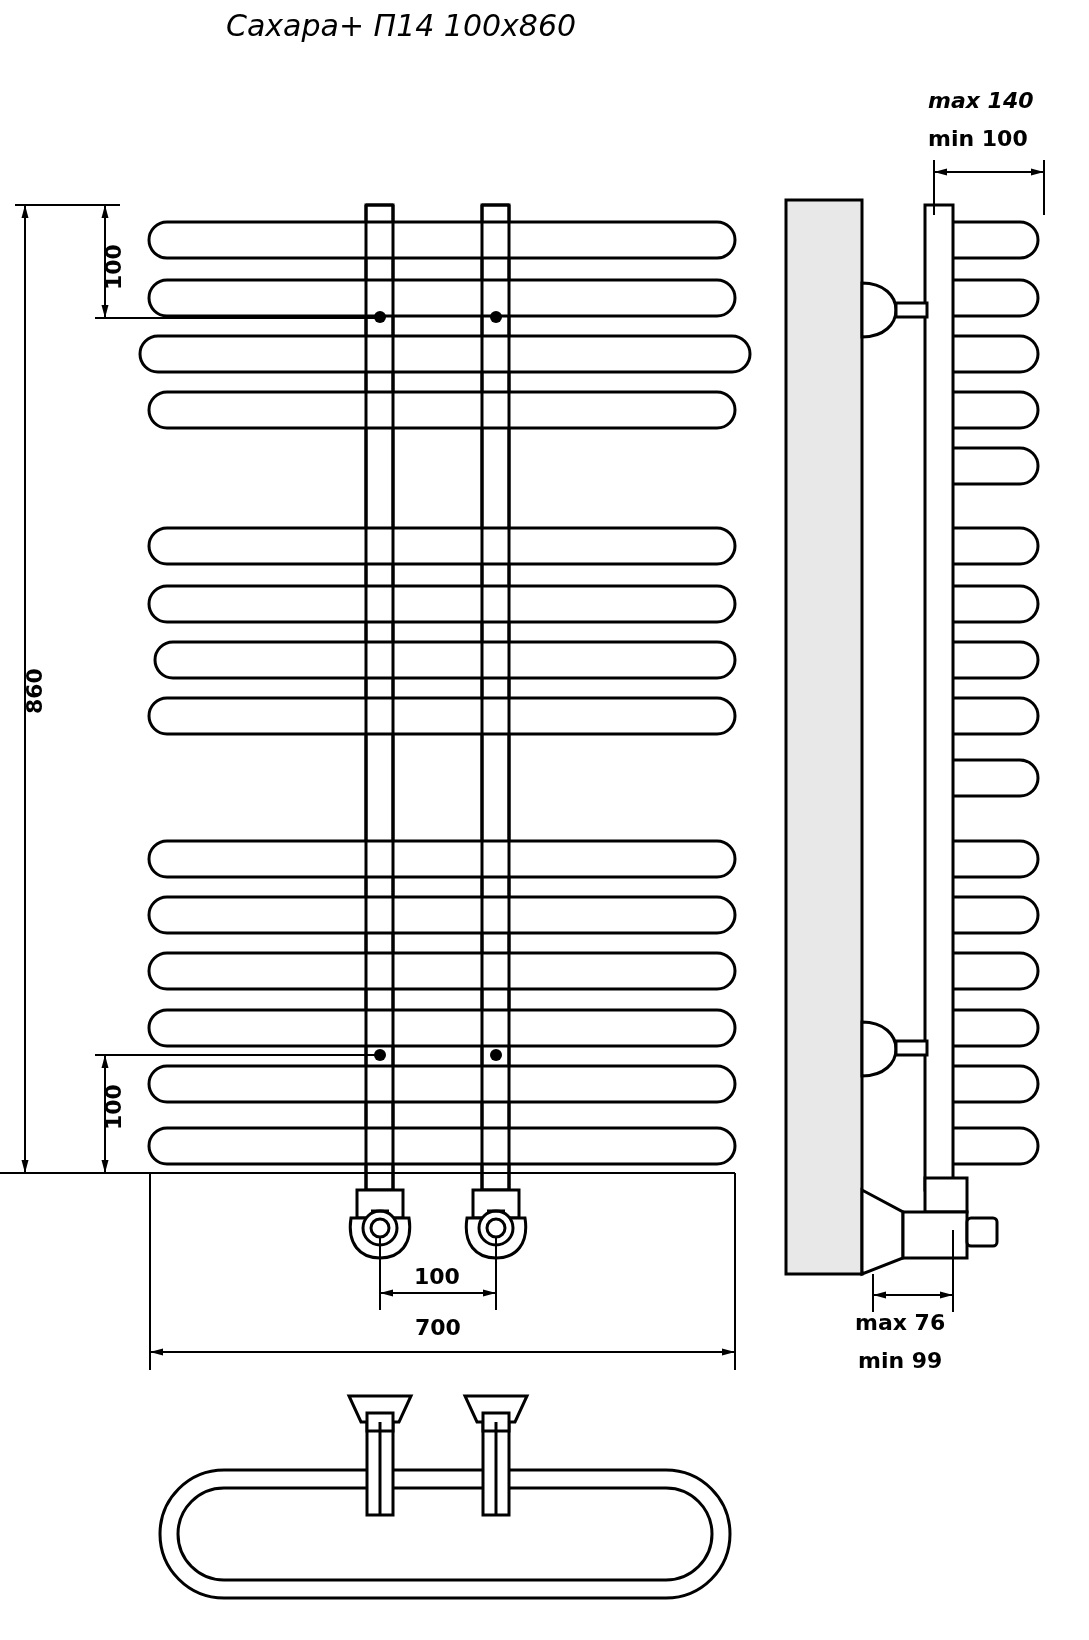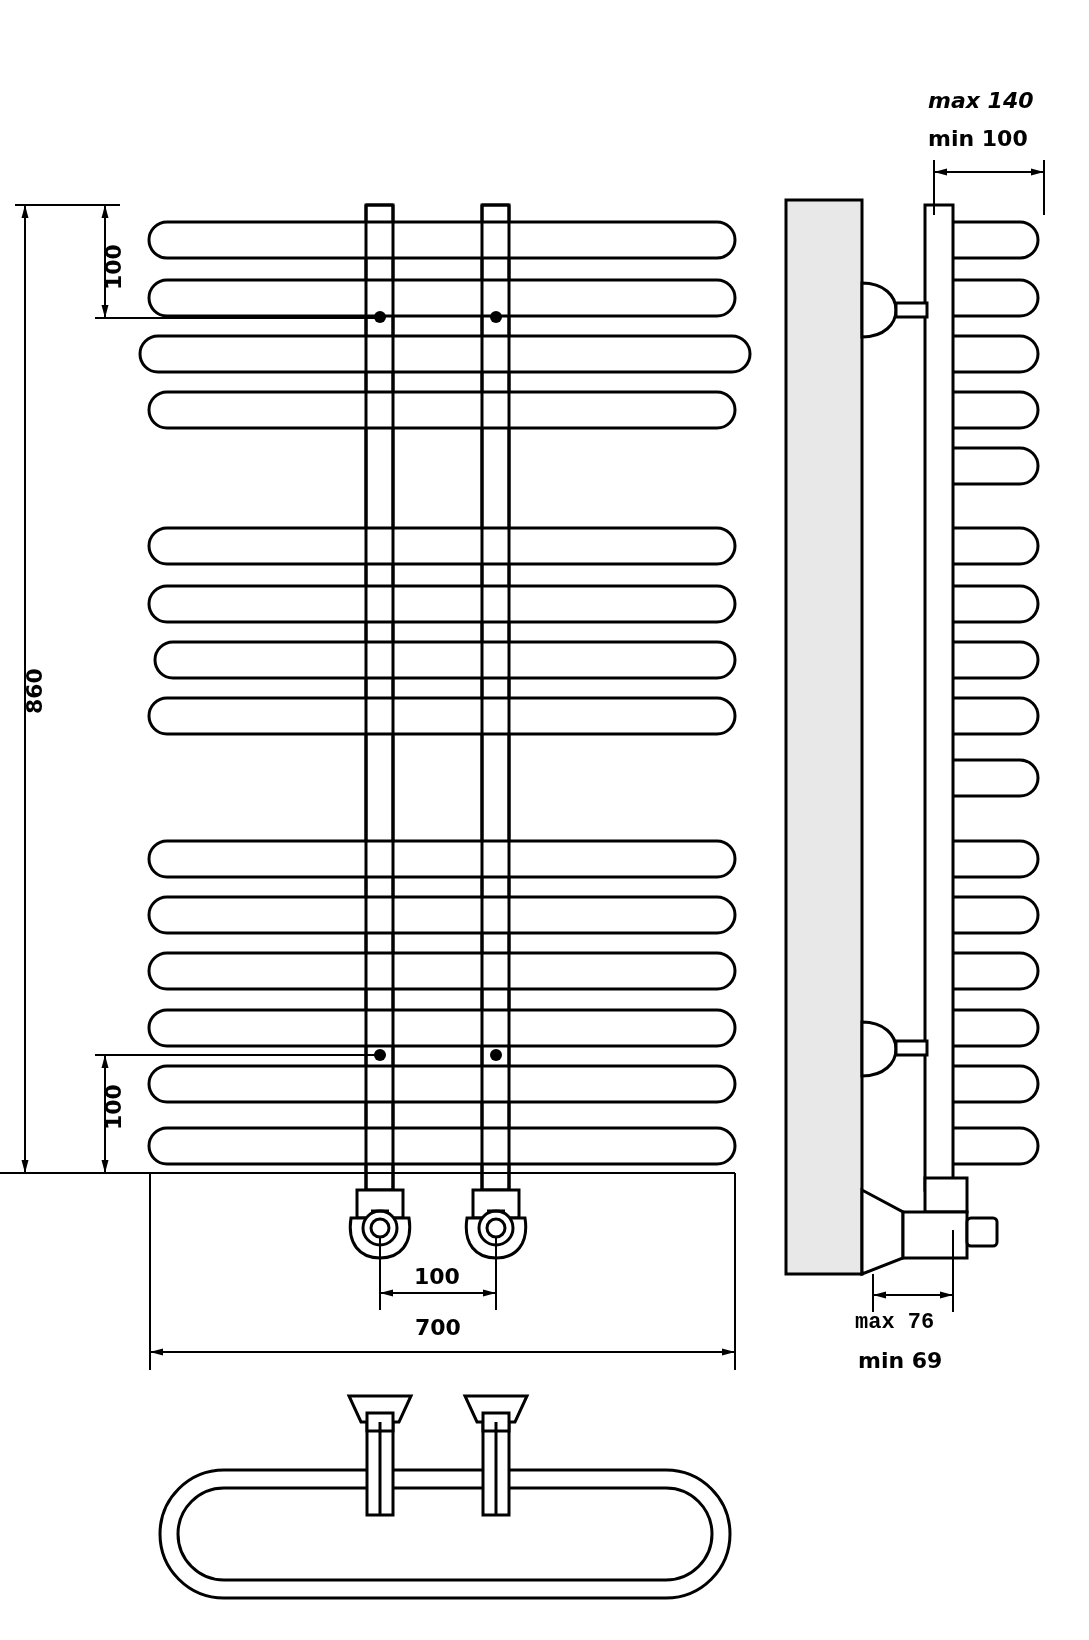--- a/index.html
+++ b/index.html
@@ -9,20 +9,21 @@
   svg#drawing{position:absolute;left:0;top:0;width:1089px;height:1640px;}
   .ttl{position:absolute;font-size:30px;font-style:italic;font-weight:400;white-space:nowrap;}
   .dimlbl{position:absolute;font-size:22px;font-weight:700;white-space:nowrap;}
   .dimlbl.rot{transform-origin:0 0;transform:rotate(-90deg);}
 </style>
 </head>
 <body>
 
 <div id="stage">
 
+  <div class="ttl" style="left:226px;top:8px;">Сахара+ П14 100х860</div>
 
   <svg id="drawing" viewBox="0 0 1089 1640">
     <defs>
       <marker id="ahL" markerWidth="14" markerHeight="10" refX="13" refY="5" orient="auto" markerUnits="userSpaceOnUse">
         <path d="M13,5 L0,1.5 L0,8.5 Z" fill="#000"></path>
       </marker>
       <marker id="ahR" markerWidth="14" markerHeight="10" refX="1" refY="5" orient="auto" markerUnits="userSpaceOnUse">
         <path d="M1,5 L14,1.5 L14,8.5 Z" fill="#000"></path>
       </marker>
     </defs>
@@ -184,16 +185,16 @@
 
   <div class="dimlbl rot" style="left:22px;top:714px;">860</div>
   <div class="dimlbl rot" style="left:101px;top:290px;">100</div>
   <div class="dimlbl rot" style="left:101px;top:1130px;">100</div>
   <div class="dimlbl" style="left:414px;top:1264px;">100</div>
   <div class="dimlbl" style="left:415px;top:1315px;">700</div>
 
   <div class="dimlbl" style="left:928px;top:88px;font-style:italic;">max 140</div>
   <div class="dimlbl" style="left:928px;top:126px;">min 100</div>
 
-  <div class="dimlbl" style="left:855px;top:1310px;font-family:Liberation Mono, monospace;">max 76</div>
-  <div class="dimlbl" style="left:858px;top:1348px;">min 69</div>
+  <div class="dimlbl" style="left:855px;top:1310px;">max 76</div>
+  <div class="dimlbl" style="left:858px;top:1348px;">min 99</div>
 
 </div>
 
 </body></html>

